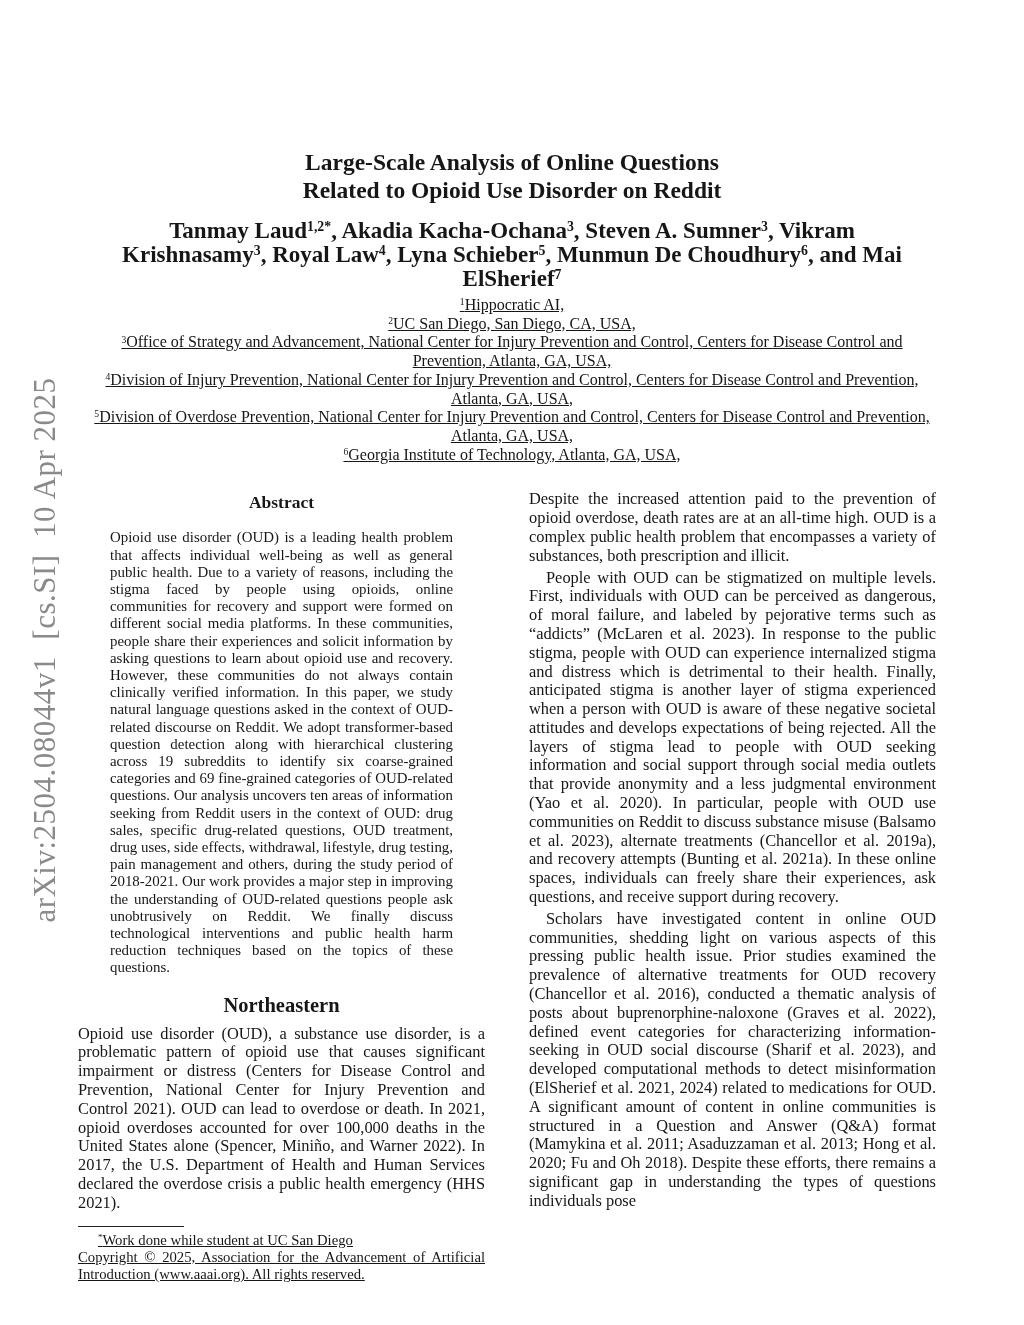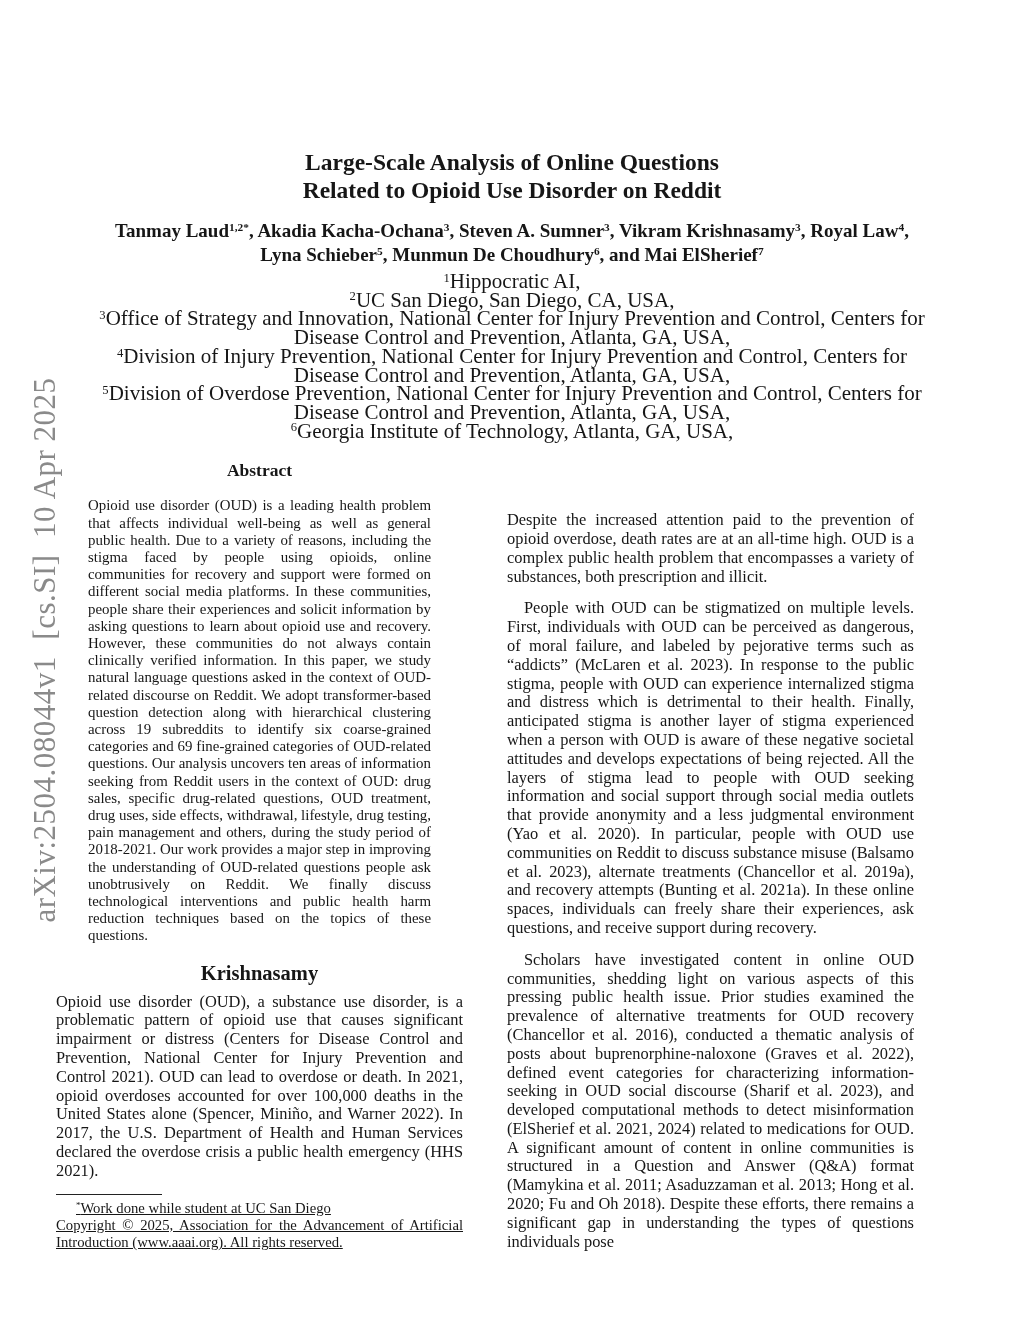--- a/index.html
+++ b/index.html
@@ -23,37 +23,37 @@
     font-size: 31px;
     color: #8a8a8a;
     letter-spacing: 0.5px;
   }
 
   .header { padding-top: 148px; text-align: center; }
   .title { margin: 0; font-size: 23.5px; line-height: 28px; font-weight: bold; }
   .authors {
     margin: 15px auto 0;
     width: 812px;
-    font-size: 19px; line-height: 24px; font-weight: bold;
+    font-size: 23px; line-height: 24px; font-weight: bold;
   }
   sup.ss {
     font-size: 60%;
     line-height: 0;
     vertical-align: baseline;
     position: relative;
     top: -0.5em;
   }
-  .affils { margin: 5px auto 8px; width: 840px; font-size: 21px; line-height: 18.7px; }
+  .affils { margin: 5px auto 16px; width: 840px; font-size: 16px; line-height: 18.7px; text-decoration: underline; }
   .affil { margin: 0; }
 
   .columns {
     display: flex;
     gap: 44px;
-    padding: 10px 76px 0 56px;
-    align-items: flex-end;
+    padding: 10px 76px 0 78px;
+    align-items: flex-start;
   }
   .col { width: 407px; }
 
   .abstract { padding: 0 16px; }
   .abstract-heading {
     margin: 2px 0 8px;
     font-size: 17.5px; font-weight: bold;
     text-align: center;
   }
   .abstract-text {
@@ -66,21 +66,21 @@
     margin: 17px 0 8px;
     font-size: 20.5px; font-weight: bold;
     text-align: center;
   }
   .para {
     margin: 0;
     font-size: 16.4px; line-height: 18.8px;
     text-align: justify;
   }
   .para.indent { text-indent: 17px; }
-  .col-right .para + .para { margin-top: 13px; }
+  .col-right .para + .para { margin-top: 3px; }
 
   .footnote { margin-top: 13px; text-decoration: underline; }
   .fn-rule { width: 106px; border-top: 1.5px solid #222; margin: 0 0 5px 0; }
   .fn-line {
     margin: 0;
     font-size: 14.7px; line-height: 17.3px;
     text-align: justify;
   }
   .fn-line.first { text-indent: 20px; }
 </style>
@@ -92,36 +92,36 @@
   <div class="stamp">arXiv:2504.08044v1  [cs.SI]  10 Apr 2025</div>
 
   <div class="header">
     <h1 class="title"><span>Large-Scale Analysis of Online Questions</span><br><span>Related to Opioid Use Disorder on Reddit</span></h1>
 
     <div class="authors"><span><span>Tanmay Laud</span><sup class="ss">1,2*</sup><span>, </span></span><span><span>Akadia Kacha-Ochana</span><sup class="ss">3</sup><span>, </span></span><span><span>Steven A. Sumner</span><sup class="ss">3</sup><span>, </span></span><span><span>Vikram Krishnasamy</span><sup class="ss">3</sup><span>, </span></span><span><span>Royal Law</span><sup class="ss">4</sup><span>, </span></span><span><span>Lyna Schieber</span><sup class="ss">5</sup><span>, </span></span><span><span>Munmun De Choudhury</span><sup class="ss">6</sup><span>, and </span></span><span><span>Mai ElSherief</span><sup class="ss">7</sup></span></div>
 
     <div class="affils">
       <div class="affil"><sup class="ss">1</sup><span>Hippocratic AI,</span></div>
       <div class="affil"><sup class="ss">2</sup><span>UC San Diego, San Diego, CA, USA,</span></div>
-      <div class="affil"><sup class="ss">3</sup><span>Office of Strategy and Innovation, National Center for Injury Prevention and Control, Centers for Disease Control and Prevention, Atlanta, GA, USA,</span></div>
+      <div class="affil"><sup class="ss">3</sup><span>Office of Strategy and Advancement, National Center for Injury Prevention and Control, Centers for Disease Control and Prevention, Atlanta, GA, USA,</span></div>
       <div class="affil"><sup class="ss">4</sup><span>Division of Injury Prevention, National Center for Injury Prevention and Control, Centers for Disease Control and Prevention, Atlanta, GA, USA,</span></div>
       <div class="affil"><sup class="ss">5</sup><span>Division of Overdose Prevention, National Center for Injury Prevention and Control, Centers for Disease Control and Prevention, Atlanta, GA, USA,</span></div>
       <div class="affil"><sup class="ss">6</sup><span>Georgia Institute of Technology, Atlanta, GA, USA,</span></div>
     </div>
   </div>
 
   <div class="columns">
 
     <div class="col col-left">
       <div class="abstract">
         <h2 class="abstract-heading">Abstract</h2>
         <p class="abstract-text">Opioid use disorder (OUD) is a leading health problem that affects individual well-being as well as general public health. Due to a variety of reasons, including the stigma faced by people using opioids, online communities for recovery and support were formed on different social media platforms. In these communities, people share their experiences and solicit information by asking questions to learn about opioid use and recovery. However, these communities do not always contain clinically verified information. In this paper, we study natural language questions asked in the context of OUD-related discourse on Reddit. We adopt transformer-based question detection along with hierarchical clustering across 19 subreddits to identify six coarse-grained categories and 69 fine-grained categories of OUD-related questions. Our analysis uncovers ten areas of information seeking from Reddit users in the context of OUD: drug sales, specific drug-related questions, OUD treatment, drug uses, side effects, withdrawal, lifestyle, drug testing, pain management and others, during the study period of 2018-2021. Our work provides a major step in improving the understanding of OUD-related questions people ask unobtrusively on Reddit. We finally discuss technological interventions and public health harm reduction techniques based on the topics of these questions.</p>
       </div>
 
-      <h2 class="section-heading">Krishnasamy</h2>
+      <h2 class="section-heading">Northeastern</h2>
       <p class="para">Opioid use disorder (OUD), a substance use disorder, is a problematic pattern of opioid use that causes significant impairment or distress (Centers for Disease Control and Prevention, National Center for Injury Prevention and Control 2021). OUD can lead to overdose or death. In 2021, opioid overdoses accounted for over 100,000 deaths in the United States alone (Spencer, Miniño, and Warner 2022). In 2017, the U.S. Department of Health and Human Services declared the overdose crisis a public health emergency (HHS 2021).</p>
 
       <div class="footnote">
         <div class="fn-rule"></div>
         <p class="fn-line first"><sup class="ss">*</sup><span>Work done while student at UC San Diego</span></p>
         <p class="fn-line">Copyright © 2025, Association for the Advancement of Artificial Introduction (www.aaai.org). All rights reserved.</p>
       </div>
     </div>
 
     <div class="col col-right">

